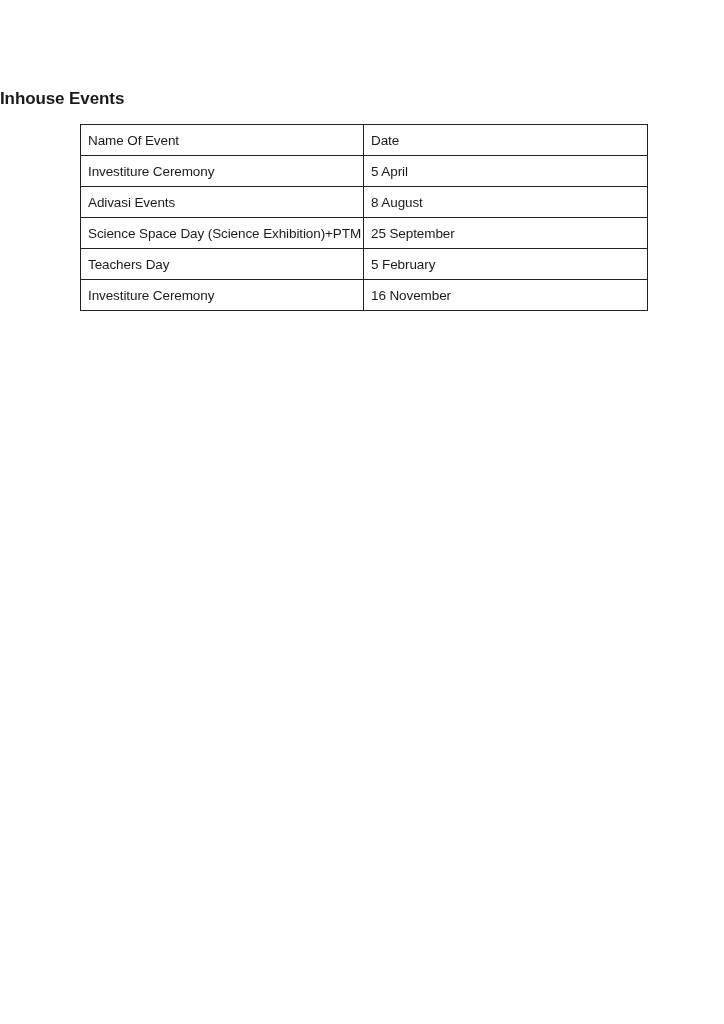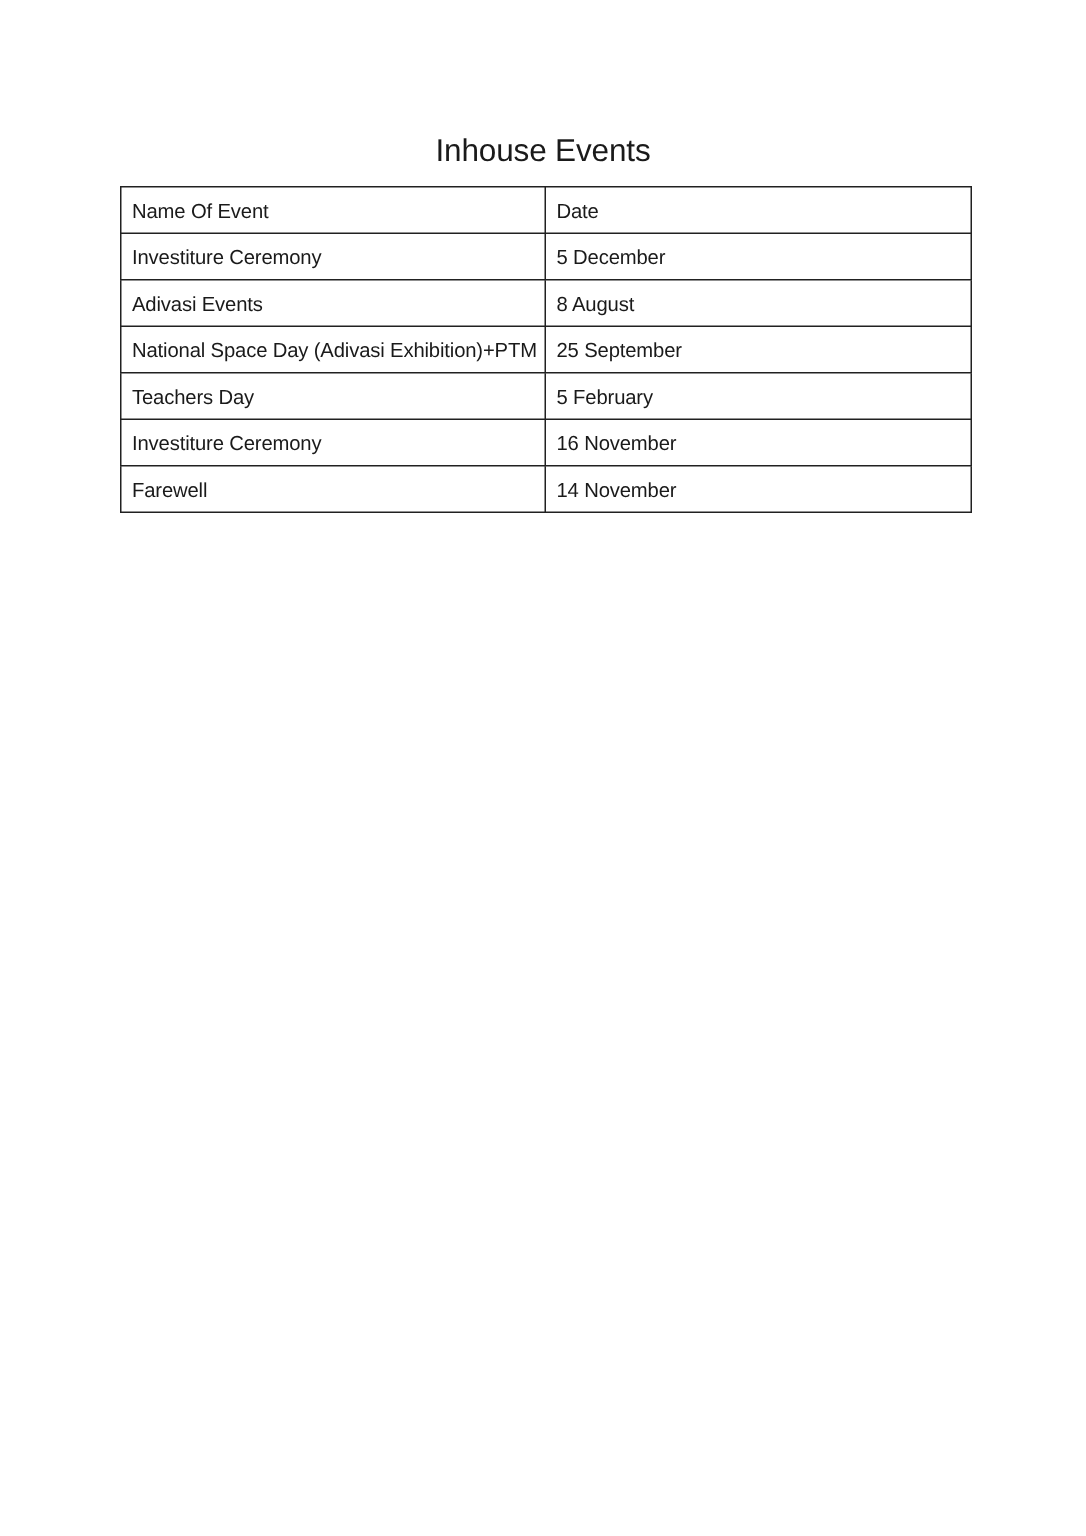--- a/index.html
+++ b/index.html
@@ -17,23 +17,22 @@
     position: relative;
     width: 724px;
     height: 1024px;
     background: #ffffff;
   }
   .doc-title {
     position: absolute;
     top: 89px;
     left: 0;
     width: 100%;
-    text-align: center;
-    font-weight: normal;
-    font-size: 21px;
+    font-weight: bold;
+    font-size: 17px;
     letter-spacing: -0.1px;
     color: #1a1a1a;
   }
   table.events {
     position: absolute;
     top: 124px;
     left: 80px;
     width: 567px;
     border-collapse: collapse;
     table-layout: fixed;
@@ -66,38 +65,34 @@
       <col class="c1">
       <col class="c2">
     </colgroup>
     <tbody>
       <tr>
         <td>Name Of Event</td>
         <td>Date</td>
       </tr>
       <tr>
         <td>Investiture Ceremony</td>
-        <td>5 December</td>
+        <td>5 April</td>
       </tr>
       <tr>
         <td>Adivasi Events</td>
         <td>8 August</td>
       </tr>
       <tr>
-        <td>National Space Day (Adivasi Exhibition)+PTM</td>
+        <td>Science Space Day (Science Exhibition)+PTM</td>
         <td>25 September</td>
       </tr>
       <tr>
         <td>Teachers Day</td>
         <td>5 February</td>
       </tr>
       <tr>
         <td>Investiture Ceremony</td>
         <td>16 November</td>
       </tr>
-      <tr>
-        <td>Farewell</td>
-        <td>14 November</td>
-      </tr>
     </tbody>
   </table>
 
 </div>
 
 </body></html>

